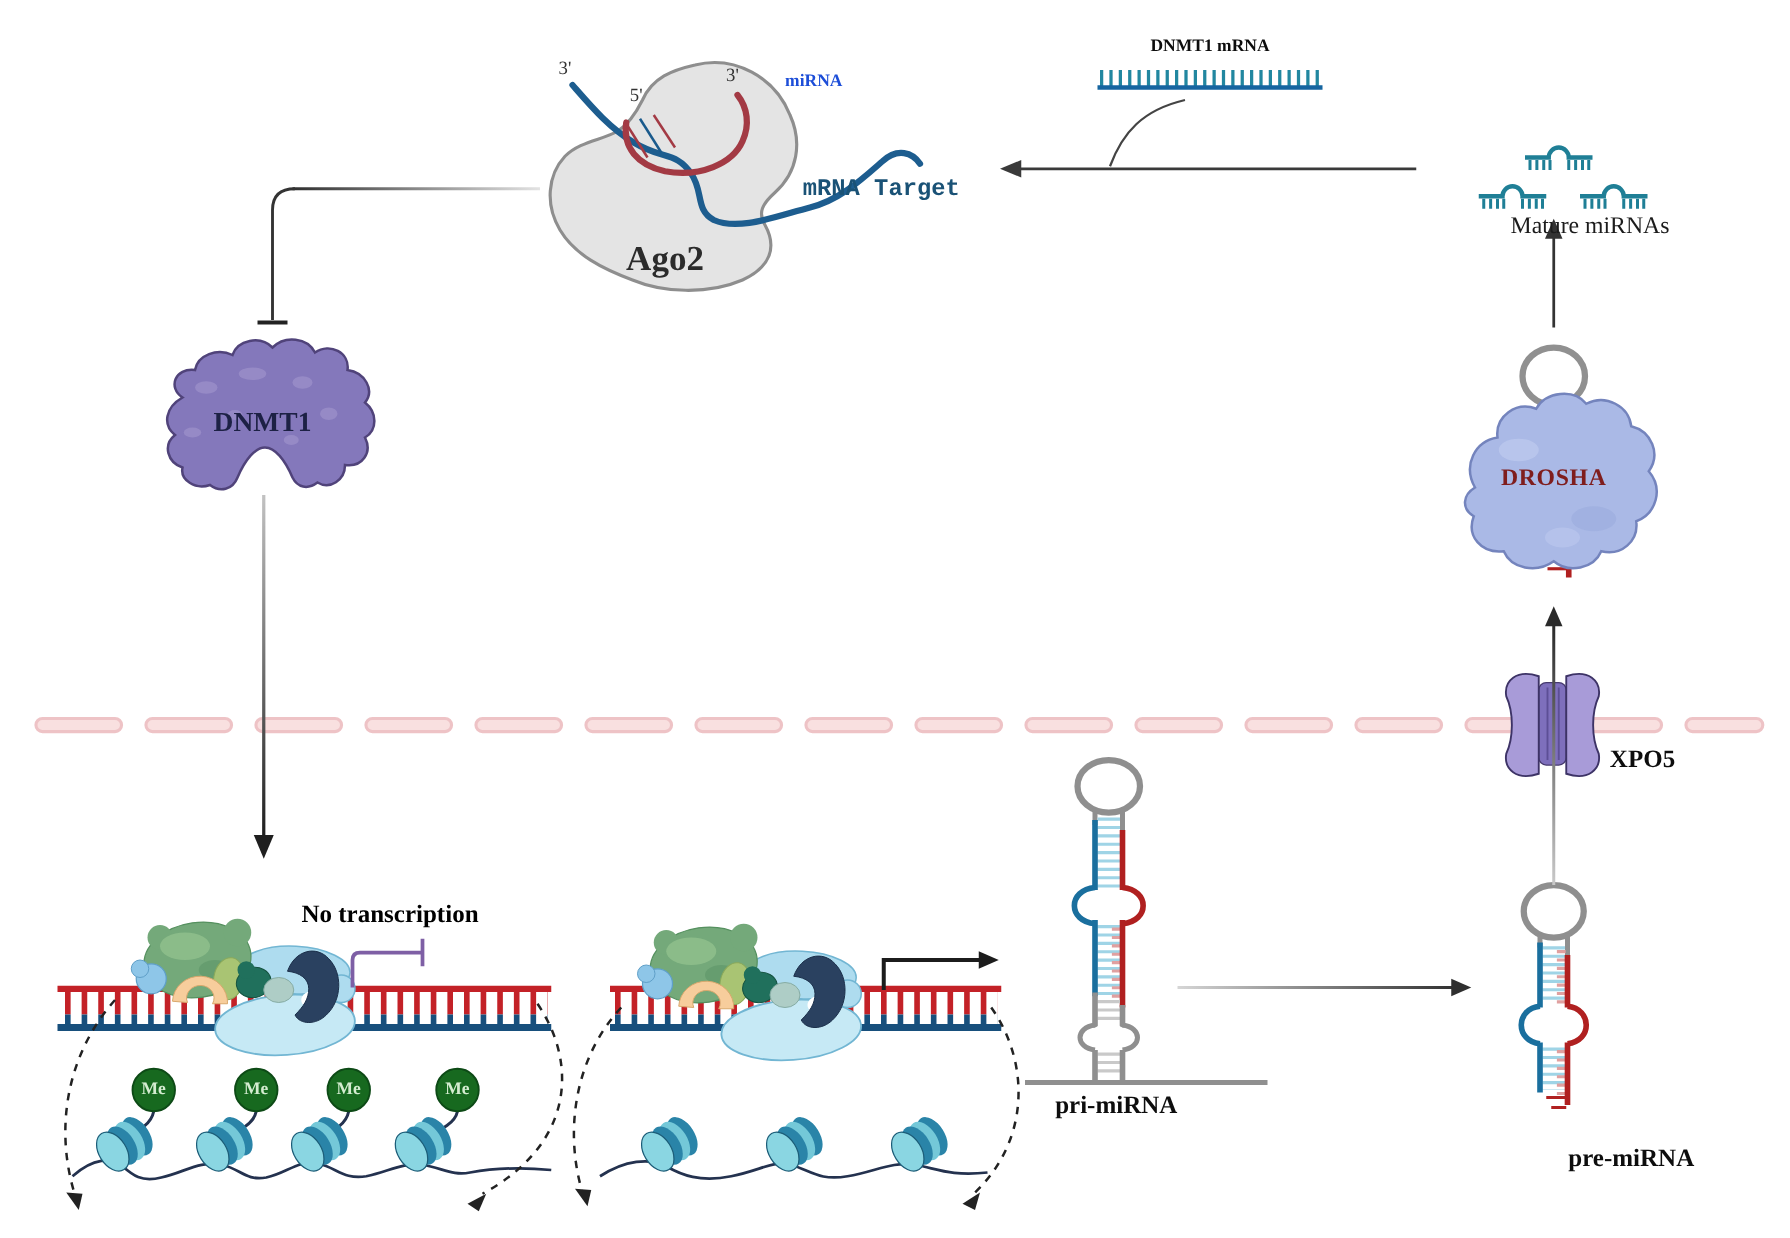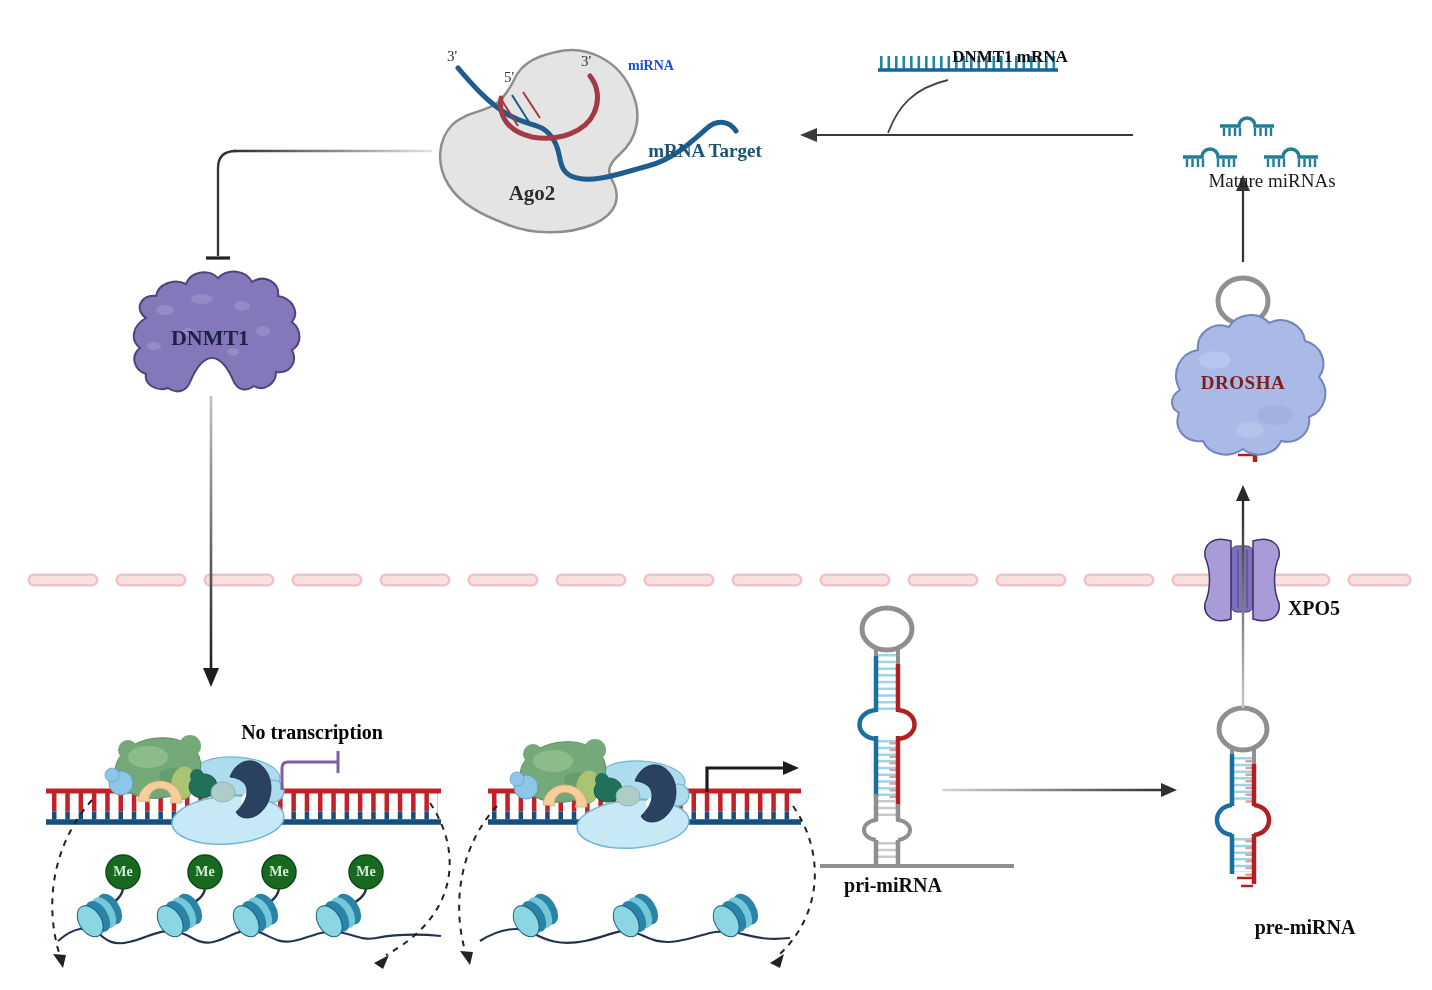--- a/index.html
+++ b/index.html
@@ -277,27 +277,27 @@
     <use href="#nuc" transform="translate(733,917)"></use>
     <g>
       <path d="M497 806 C458 848 452 908 466 954" fill="none" stroke="#222" stroke-width="2" stroke-dasharray="6 6"></path>
       <polygon points="470,965 460,951 473,952" fill="#222"></polygon>
       <path d="M793 806 C824 850 824 912 780 954" fill="none" stroke="#222" stroke-width="2" stroke-dasharray="6 6"></path>
       <polygon points="770,963 784,954 780,968" fill="#222"></polygon>
     </g>
   </g>
 </svg>
 
-<div class="lbl b" style="left:532px;top:193px;font-size:21px;color:#2b2b2b;">Ago2</div>
+<div class="lbl b" style="left:532px;top:208px;font-size:28px;color:#2b2b2b;">Ago2</div>
 <div class="lbl b" style="left:651px;top:66px;font-size:14px;color:#1d4ed8;">miRNA</div>
-<div class="lbl b" style="left:705px;top:151px;font-size:19px;color:#1a5276;">mRNA Target</div>
+<div class="lbl b" style="left:705px;top:151px;font-size:19px;color:#1a5276;font-family:Liberation Mono, monospace;">mRNA Target</div>
 <div class="lbl" style="left:452px;top:56px;font-size:15px;color:#333;">3'</div>
 <div class="lbl" style="left:509px;top:77px;font-size:15px;color:#333;">5'</div>
 <div class="lbl" style="left:586px;top:61px;font-size:15px;color:#333;">3'</div>
-<div class="lbl b" style="left:968px;top:57px;font-size:17px;color:#0d0d0d;margin-left:42px;">DNMT1 mRNA</div>
+<div class="lbl b" style="left:968px;top:38px;font-size:14px;color:#0d0d0d;">DNMT1 mRNA</div>
 <div class="lbl" style="left:1272px;top:181px;font-size:19px;color:#1c1c1c;">Mature miRNAs</div>
 <div class="lbl b" style="left:1243px;top:383px;font-size:19px;letter-spacing:0.5px;color:#7f1d1d;text-align:right;">DROSHA</div>
 <div class="lbl b" style="left:1314px;top:608px;font-size:20px;color:#0d0d0d;">XPO5</div>
 <div class="lbl b" style="left:1257px;top:927px;font-size:20px;color:#0d0d0d;margin-left:48px;">pre-miRNA</div>
 <div class="lbl b" style="left:893px;top:885px;font-size:20px;color:#0d0d0d;">pri-miRNA</div>
 <div class="lbl b" style="left:210px;top:338px;font-size:22px;color:#1d2145;">DNMT1</div>
 <div class="lbl b" style="left:312px;top:732px;font-size:20px;color:#000;text-align:center;">No transcription</div>
 <div class="lbl b" style="left:123px;top:872px;font-size:14px;color:#d4ecd0;">Me</div>
 <div class="lbl b" style="left:205px;top:872px;font-size:14px;color:#d4ecd0;">Me</div>
 <div class="lbl b" style="left:279px;top:872px;font-size:14px;color:#d4ecd0;">Me</div>

